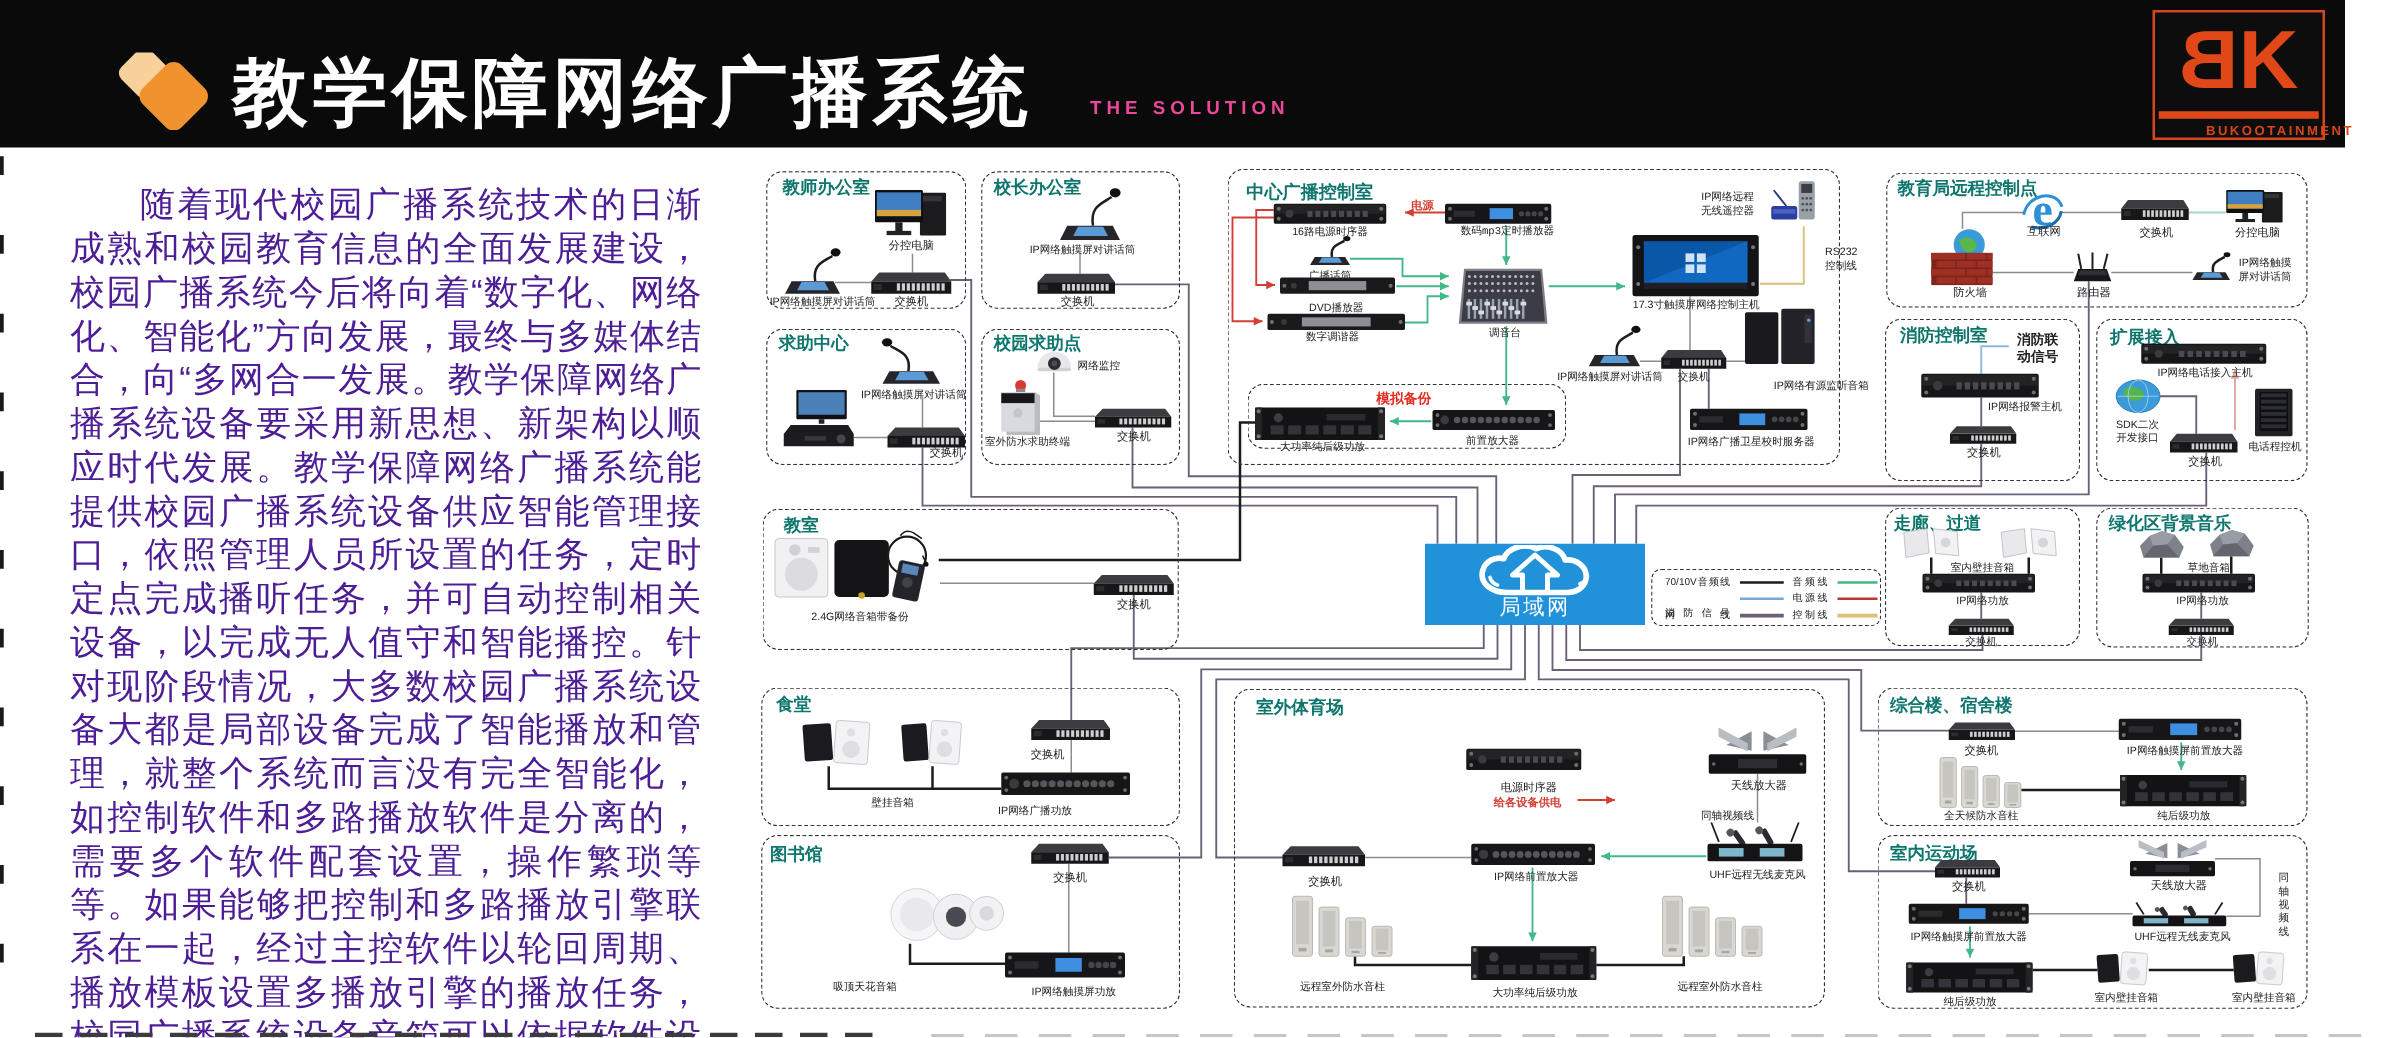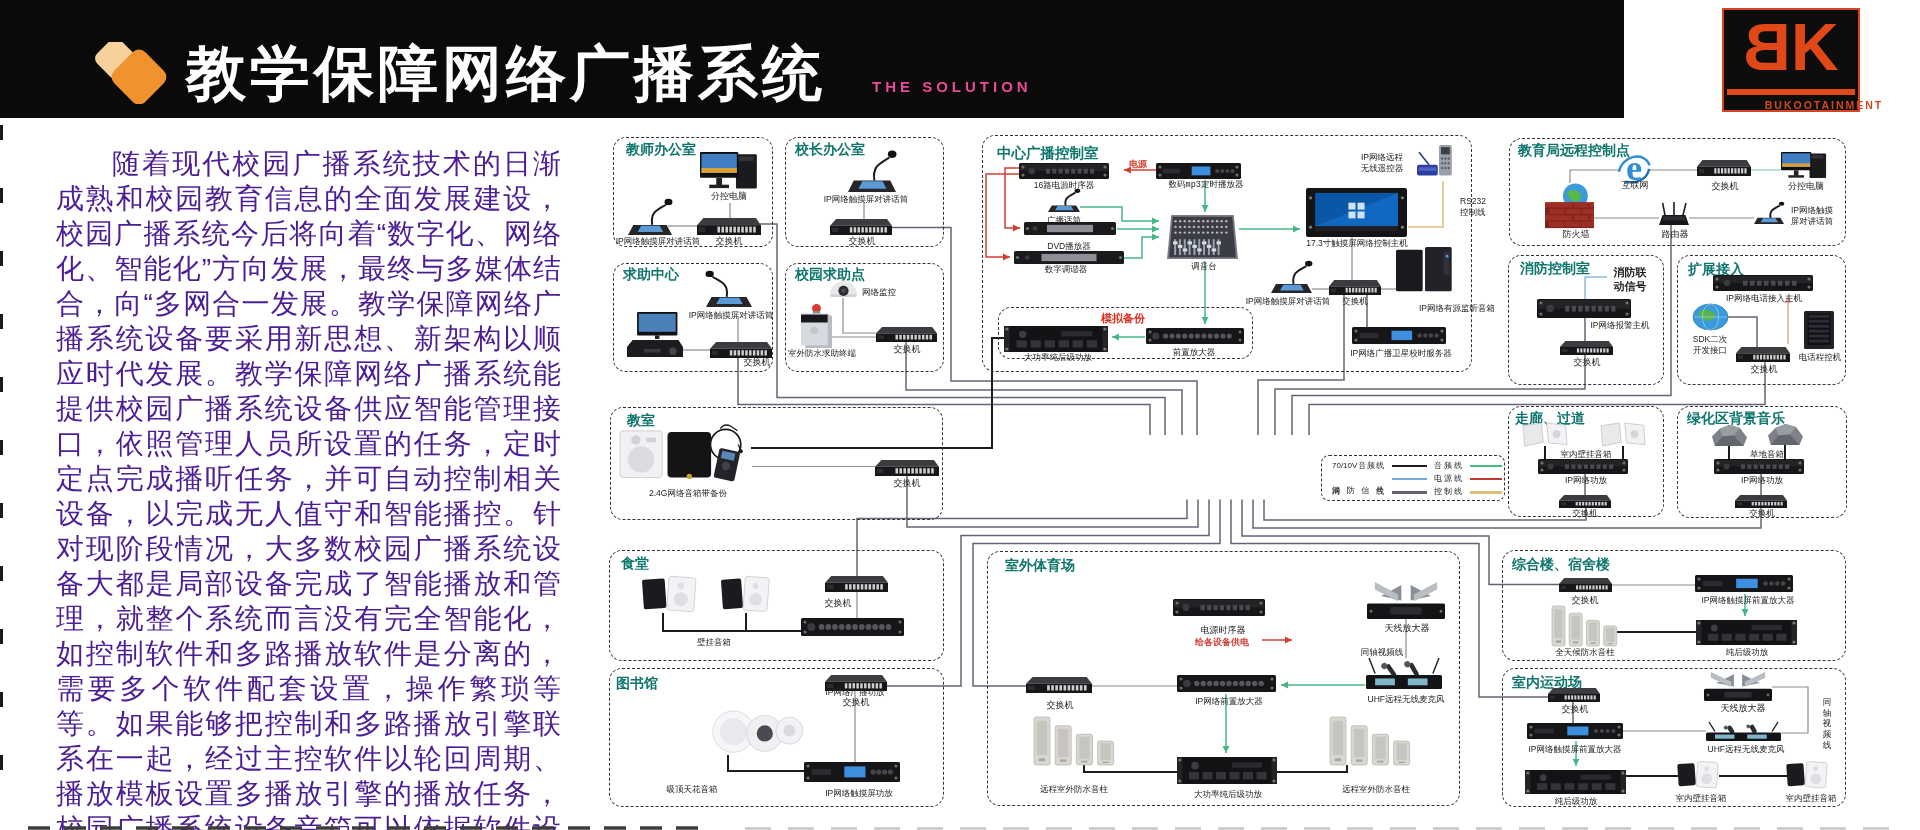--- a/index.html
+++ b/index.html
@@ -1,19 +1,19 @@
 <!DOCTYPE html>
 <html><head>
 <meta charset="utf-8">
 <style>
   html,body{margin:0;padding:0;background:#ffffff;}
   #stage{position:relative;width:1920px;height:830px;overflow:hidden;background:#ffffff;
          font-family:"Liberation Sans","DejaVu Sans",sans-serif;}
   
-  #header{position:absolute;left:0;top:0;width:1624px;height:118px;background:#0a0a0a;}
+  #header{position:absolute;left:0;top:0;width:1876px;height:118px;background:#0a0a0a;}
   #logo-diamonds{position:absolute;left:95px;top:42px;width:80px;height:62px;}
   #main-title{position:absolute;left:186px;top:34px;font-size:60px;font-weight:bold;color:#ffffff;
               letter-spacing:4px;white-space:nowrap;}
   #sub-title{position:absolute;left:872px;top:78px;font-size:15px;font-weight:bold;color:#ec4899;
              letter-spacing:4px;white-space:nowrap;}
   #bk-logo{position:absolute;left:1722px;top:8px;width:138px;height:104px;border:2px solid #d8451d;
            background:#0d0d0d;box-sizing:border-box;}
   #bk-letters{position:absolute;left:0;top:6px;width:100%;text-align:center;font-size:66px;line-height:62px;letter-spacing:-5px;
               font-weight:bold;color:#e04818;font-family:"Liberation Sans",sans-serif;}
   #bk-letters .flip{display:inline-block;transform:scaleX(-1);}
@@ -1179,21 +1179,21 @@
       <div class="dlabel" style="left: 688px; top: 488px; font-size: 8.5px;">2.4G网络音箱带备份</div>
       <div class="dlabel" style="left: 907px; top: 478px; font-size: 9px;">交换机</div>
       <div class="dlabel" style="left: 1586px; top: 449px; font-size: 8.5px;">室内壁挂音箱</div>
       <div class="dlabel" style="left: 1586px; top: 475px; font-size: 8.5px;">IP网络功放</div>
       <div class="dlabel" style="left: 1585px; top: 508px; font-size: 8.5px;">交换机</div>
       <div class="dlabel" style="left: 1767px; top: 449px; font-size: 8.5px;">草地音箱</div>
       <div class="dlabel" style="left: 1762px; top: 475px; font-size: 8.5px;">IP网络功放</div>
       <div class="dlabel" style="left: 1762px; top: 508px; font-size: 8.5px;">交换机</div>
       <div class="dlabel" style="left: 714px; top: 637px; font-size: 8.5px;">壁挂音箱</div>
       <div class="dlabel" style="left: 838px; top: 598px; font-size: 9px;">交换机</div>
-      <div class="dlabel" style="left: 855px; top: 643px; font-size: 8.5px; margin-top: 44px;">IP网络广播功放</div>
+      <div class="dlabel" style="left: 828px; top: 643px; font-size: 8.5px;">IP网络广播功放</div>
       <div class="dlabel" style="left: 856px; top: 697px; font-size: 9px;">交换机</div>
       <div class="dlabel" style="left: 692px; top: 784px; font-size: 8.5px;">吸顶天花音箱</div>
       <div class="dlabel" style="left: 859px; top: 788px; font-size: 8.5px;">IP网络触摸屏功放</div>
       <div class="dlabel" style="left: 1223px; top: 625px; font-size: 9px;">电源时序器</div>
       <div class="dlabel" style="left: 1222px; top: 637px; font-size: 9px; color: rgb(210, 63, 52); font-weight: bold;">给各设备供电</div>
       <div class="dlabel" style="left: 1407px; top: 623px; font-size: 9px;">天线放大器</div>
       <div class="dlabel" style="left: 1382px; top: 647px; font-size: 8.5px;">同轴视频线</div>
       <div class="dlabel" style="left: 1406px; top: 694px; font-size: 8.5px;">UHF远程无线麦克风</div>
       <div class="dlabel" style="left: 1060px; top: 700px; font-size: 9px;">交换机</div>
       <div class="dlabel" style="left: 1229px; top: 696px; font-size: 8.5px;">IP网络前置放大器</div>
@@ -1211,20 +1211,31 @@
       <div class="dlabel" style="left: 1827px; top: 697px; font-size: 8.5px;">同
 轴
 视
 频
 线</div>
       <div class="dlabel" style="left: 1576px; top: 796px; font-size: 8.5px;">纯后级功放</div>
       <div class="dlabel" style="left: 1701px; top: 793px; font-size: 8.5px;">室内壁挂音箱</div>
       <div class="dlabel" style="left: 1811px; top: 793px; font-size: 8.5px;">室内壁挂音箱</div>
     </div>
 
+  <div id="lan-box" style="left: 1140px; top: 435px; width: 176px; height: 64.5px; background: rgb(33, 145, 217);">
+    <svg id="lan-cloud" width="176" height="46" viewBox="0 0 176 46" style="position:absolute;left:0;top:1px;">
+      <g fill="none" stroke="#ffffff" stroke-width="4.5" stroke-linecap="round" stroke-linejoin="round">
+        <path d="M66 38 C 52 38 44 30 46 21 C 48 13 56 9 63 11 C 66 2 80 -2 89 3 C 97 -1 110 3 112 12 C 121 11 129 17 129 25 C 129 32 123 38 114 38 Z"></path>
+        <path d="M70 24 L88 8 L106 24 L98 24 L98 38 L78 38 L78 24 Z" stroke-width="4"></path>
+        <path d="M52 26 A 9 9 0 0 0 58 32" stroke-width="3"></path>
+        <path d="M124 31 A 9 9 0 0 0 130 25" stroke-width="3"></path>
+      </g>
+    </svg>
+    <div id="lan-label">局域网</div>
+  </div>
 
   <div id="legend" style="left: 1321px; top: 455px; width: 184px; height: 46px;">
       <span class="leg-lab" style="position:absolute;left:10px;top:5.5px;width:52px;">70/10V音频线</span>
       <span class="leg-line" style="position:absolute;left:70px;top:8.7px;width:35px;background:#1c1c1c"></span>
       <span class="leg-lab" style="position:absolute;left:112px;top:5.5px;width:28px;">音频线</span>
       <span class="leg-line" style="position:absolute;left:148px;top:8.7px;width:32px;background:#45b985"></span>
       <span class="leg-lab" style="position:absolute;left:10px;top:18.8px;width:52px;margin-top:12px;">消防信号</span>
       <span class="leg-line" style="position:absolute;left:70px;top:22px;width:35px;background:#74a9d8"></span>
       <span class="leg-lab" style="position:absolute;left:112px;top:18.8px;width:28px;">电源线</span>
       <span class="leg-line" style="position:absolute;left:148px;top:22px;width:32px;background:#c23530"></span>

